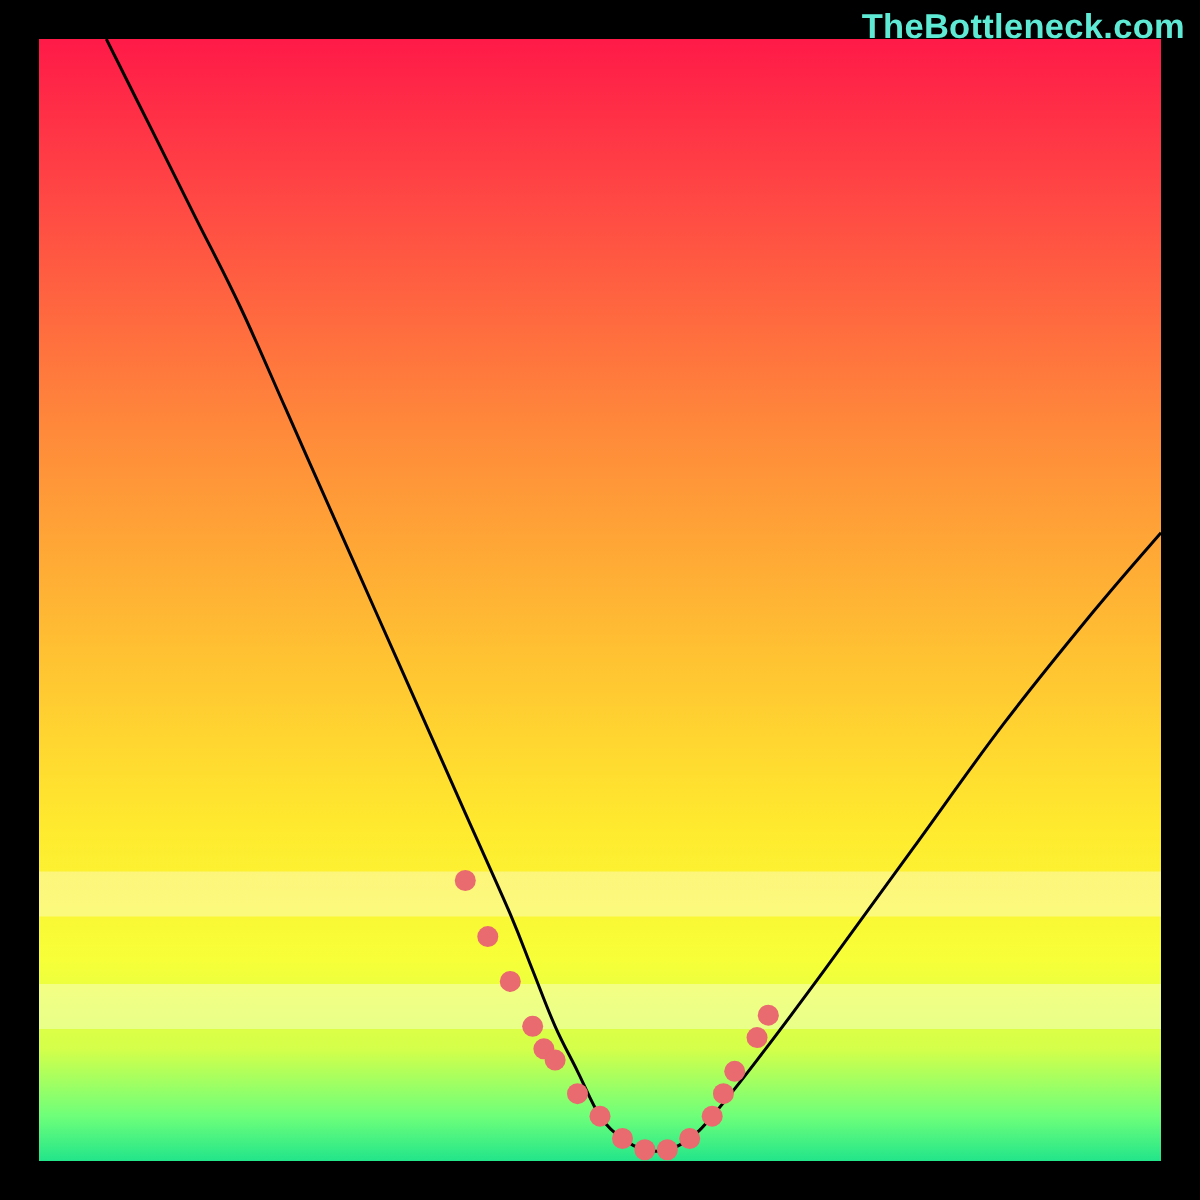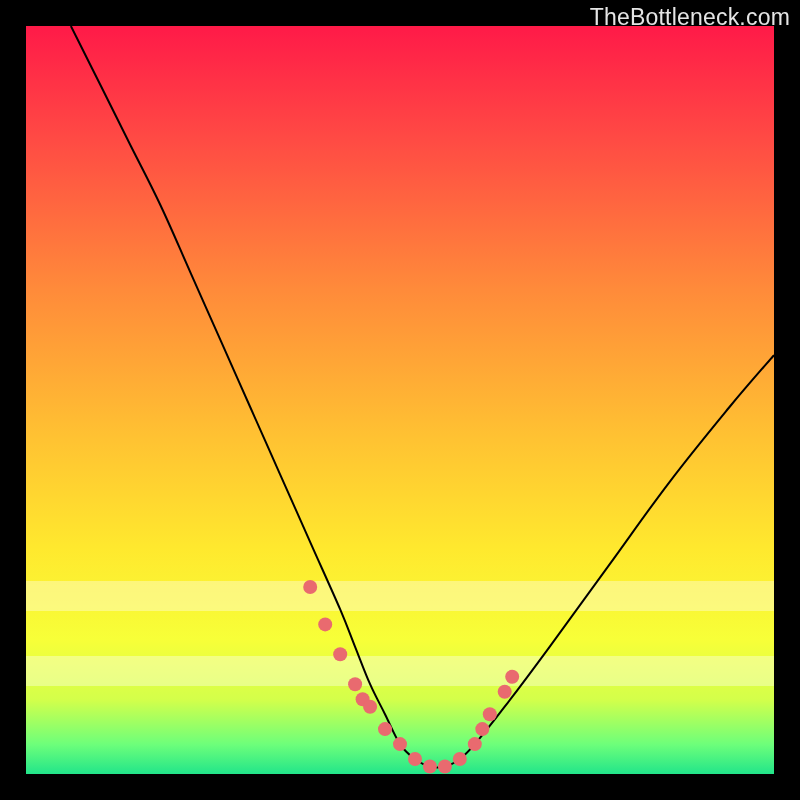--- a/index.html
+++ b/index.html
@@ -25,24 +25,24 @@
       #ffe92e 70%,
       #f7ff38 82%,
       #d4ff4a 90%,
       #6eff7a 96%,
       #22e58a 100%);
   }
   .watermark {
     position: absolute;
     top: 4px;
     right: 10px;
-    color: #e5e5e5;
+    color: #5eead4;
     font-size: 23px;
     letter-spacing: 0.2px;
-    font-weight: 400;
+    font-weight: 700;
   }
   svg.curve {
     position: absolute;
     left: 0;
     top: 0;
     width: 748px;
     height: 748px;
   }
   .curve path.line {
     fill: none;

